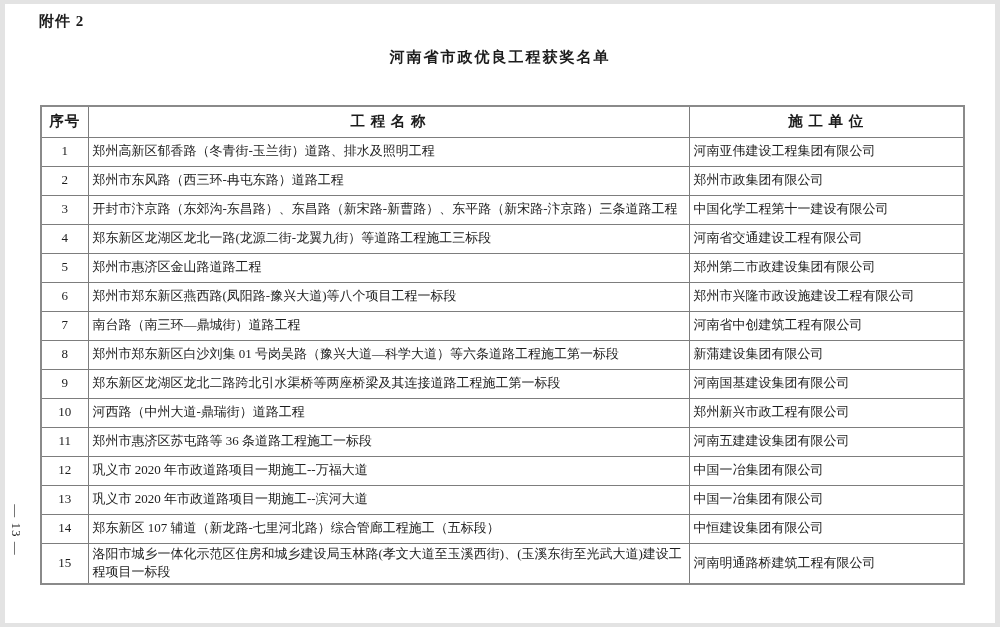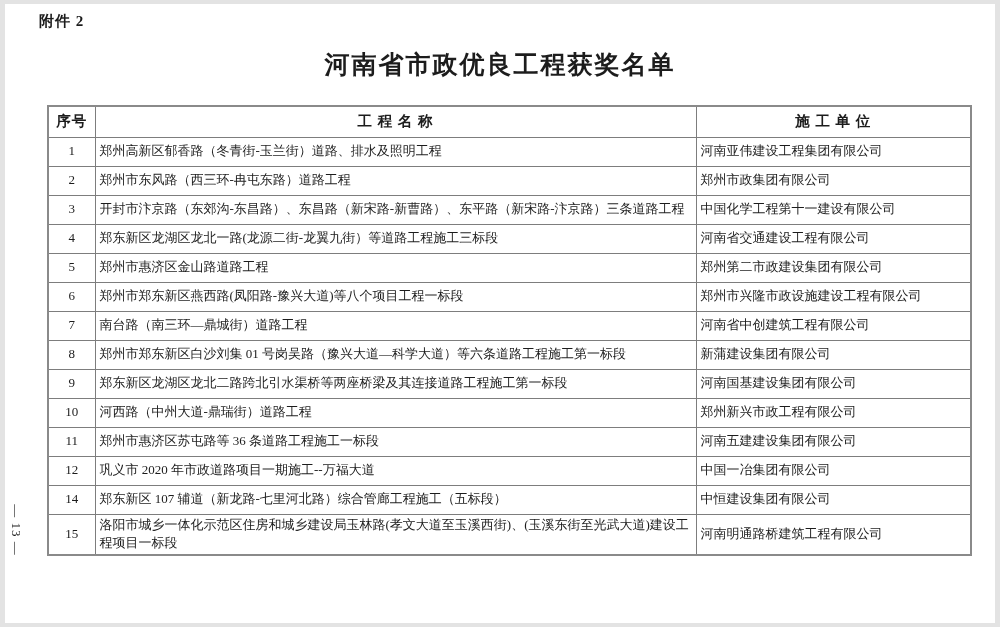--- a/index.html
+++ b/index.html
@@ -20,27 +20,27 @@
     left: 34px; top: 8px;
     font-size: 15px;
     font-weight: bold;
     letter-spacing: 1px;
   }
   .doc-title {
     position: absolute;
     left: 0; right: 0; top: 44px;
     text-align: center;
     font-family: "Liberation Sans", "DejaVu Sans", sans-serif;
-    font-size: 25px;
+    font-size: 15px;
     font-weight: bold;
     letter-spacing: 2px;
   }
   table.awards {
     position: absolute;
-    left: 42px; top: 101px;
+    left: 35px; top: 101px;
     width: 923px;
     border-collapse: collapse;
     table-layout: fixed;
     padding-left: 43px;
   }
   table.awards, table.awards th, table.awards td {
     border: 1px solid #7d7d7d;
   }
   table.awards { border: 2px solid #8a8a8a; }
   table.awards th {
@@ -151,20 +151,25 @@
           <td class="cell-no">11</td>
           <td class="cell-project">郑州市惠济区苏屯路等 36 条道路工程施工一标段</td>
           <td class="cell-company">河南五建建设集团有限公司</td>
         </tr>
         <tr>
           <td class="cell-no">12</td>
           <td class="cell-project">巩义市 2020 年市政道路项目一期施工--万福大道</td>
           <td class="cell-company">中国一冶集团有限公司</td>
         </tr>
         <tr>
+          <td class="cell-no">13</td>
+          <td class="cell-project">巩义市 2020 年市政道路项目一期施工--滨河大道</td>
+          <td class="cell-company">中国一冶集团有限公司</td>
+        </tr>
+        <tr>
           <td class="cell-no">14</td>
           <td class="cell-project">郑东新区 107 辅道（新龙路-七里河北路）综合管廊工程施工（五标段）</td>
           <td class="cell-company">中恒建设集团有限公司</td>
         </tr>
         <tr>
           <td class="cell-no">15</td>
           <td class="cell-project">洛阳市城乡一体化示范区住房和城乡建设局玉林路(孝文大道至玉溪西街)、(玉溪东街至光武大道)建设工程项目一标段</td>
           <td class="cell-company">河南明通路桥建筑工程有限公司</td>
         </tr>
       </tbody>

